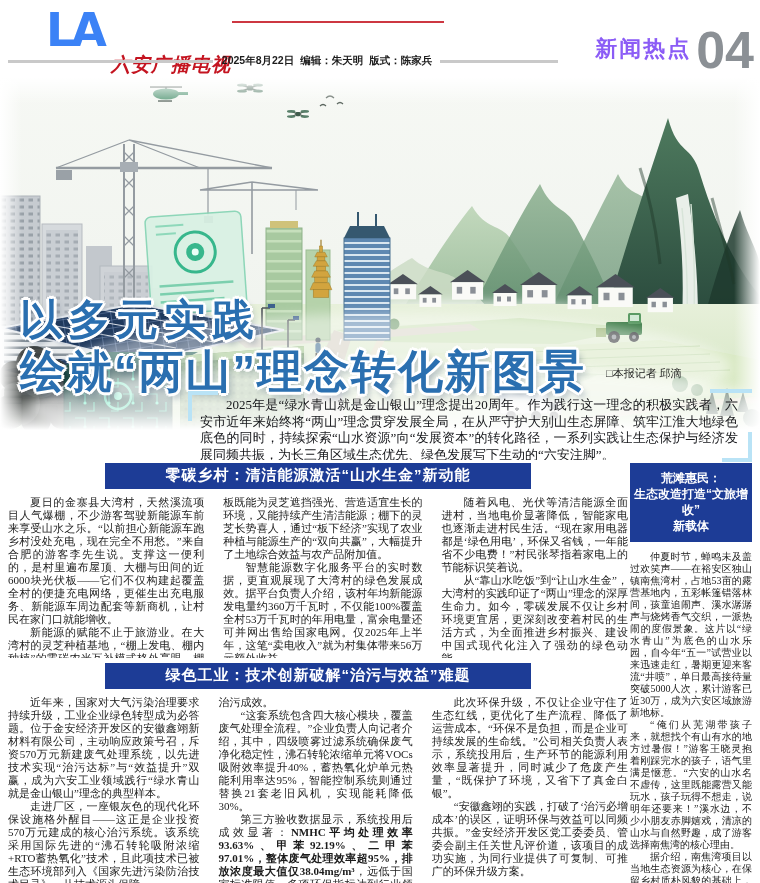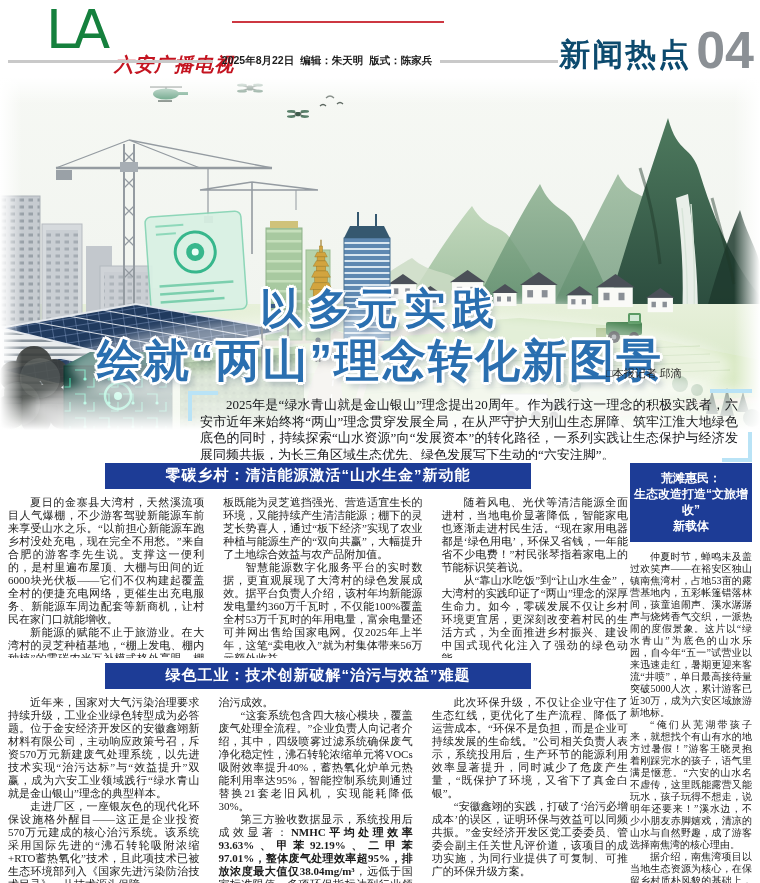--- a/index.html
+++ b/index.html
@@ -3,45 +3,45 @@
 <meta charset="utf-8">
 <style>
   * { margin:0; padding:0; box-sizing:border-box; }
   html,body { background:#ffffff; }
   .page { position:relative; width:760px; height:883px; overflow:hidden; background:#fff;
           font-family:"Liberation Serif","DejaVu Serif",serif; }
 
   
   .masthead { position:absolute; top:0; left:0; width:760px; height:78px; }
   .logo-block { position:absolute; left:46px; top:6px; display:flex; }
-  .monogram { color:#15803d; font-family:"DejaVu Sans","Liberation Sans",sans-serif;
-              font-weight:400; font-size:54px; line-height:48px; letter-spacing:-4px; }
+  .monogram { color:#3b82f6; font-family:"DejaVu Sans","Liberation Sans",sans-serif;
+              font-weight:700; font-size:46px; line-height:48px; letter-spacing:-4px; }
   .brand-col { margin-left:8px; padding-top:5px;margin-top:41px; }
   .brand { color:#c41420; font-size:19px; font-weight:bold; font-style:italic;
            font-family:"Liberation Serif",serif; letter-spacing:1px; white-space:nowrap; }
   .badge { display:inline-block; background:#c41420; color:#fff; font-size:9px; font-weight:bold;
            font-family:"Liberation Sans",sans-serif; padding:2px 10px; border-radius:7px;
            transform:skewX(-10deg); margin-top:5px; letter-spacing:1px; }
   .brand-line { position:absolute; left:232px; top:21px; width:212px; height:1.5px; background:#c41420; opacity:.85; }
   .rule { position:absolute; top:60px; height:3px; background:#c9c9c9; }
   .rule-left { left:8px; width:205px; }
   .rule-right { left:440px; width:118px; }
   .dateline { position:absolute; top:54px; left:216px; width:222px; text-align:center; white-space:nowrap;
               font-family:"Liberation Sans",sans-serif; font-size:10.5px; font-weight:bold; color:#1c1c1c; }
   .dateline span { margin:0 3px; }
   .page-label-wrap { position:absolute; right:6px; top:24px; display:flex; align-items:flex-start; }
-  .page-label { font-family:"Liberation Sans",sans-serif; font-weight:900; font-size:31px;
-                color:#0c4a6e; letter-spacing:2px; margin-top:10px; }
+  .page-label { font-family:"Liberation Sans",sans-serif; font-weight:900; font-size:22px;
+                color:#8b5cf6; letter-spacing:2px; margin-top:10px; }
   .page-no { font-family:"Liberation Sans",sans-serif; font-weight:900; font-size:52px;
              color:#8b9095; line-height:1; margin-left:5px; }
 
   
   .hero { position:absolute; top:78px; left:0; width:760px; height:352px; }
   .hero svg { display:block; }
-  .headline { position:absolute; left:20px; width:720px; top:284px; text-align:center;
+  .headline { position:absolute; left:20px; width:720px; top:295px; text-align:left;
               font-family:"Liberation Sans","DejaVu Sans",sans-serif; font-weight:900; color:#2a6fb0;
               text-shadow:3px 0 0 #fff,-3px 0 0 #fff,0 3px 0 #fff,0 -3px 0 #fff,
                           2px 2px 0 #fff,-2px 2px 0 #fff,2px -2px 0 #fff,-2px -2px 0 #fff,
                           4px 5px 6px rgba(30,55,90,.35); }
   .headline .l1 { font-size:42px; line-height:50px; letter-spacing:6px; }
   .headline .l2 { font-size:45px; line-height:54px; letter-spacing:2px; }
   .byline { position:absolute; left:606px; top:366px; font-size:11px; color:#1c1c1c; }
 
   
   .intro { position:absolute; left:188px; top:392px; width:560px; height:68px; padding:5px 10px 0 12px;

